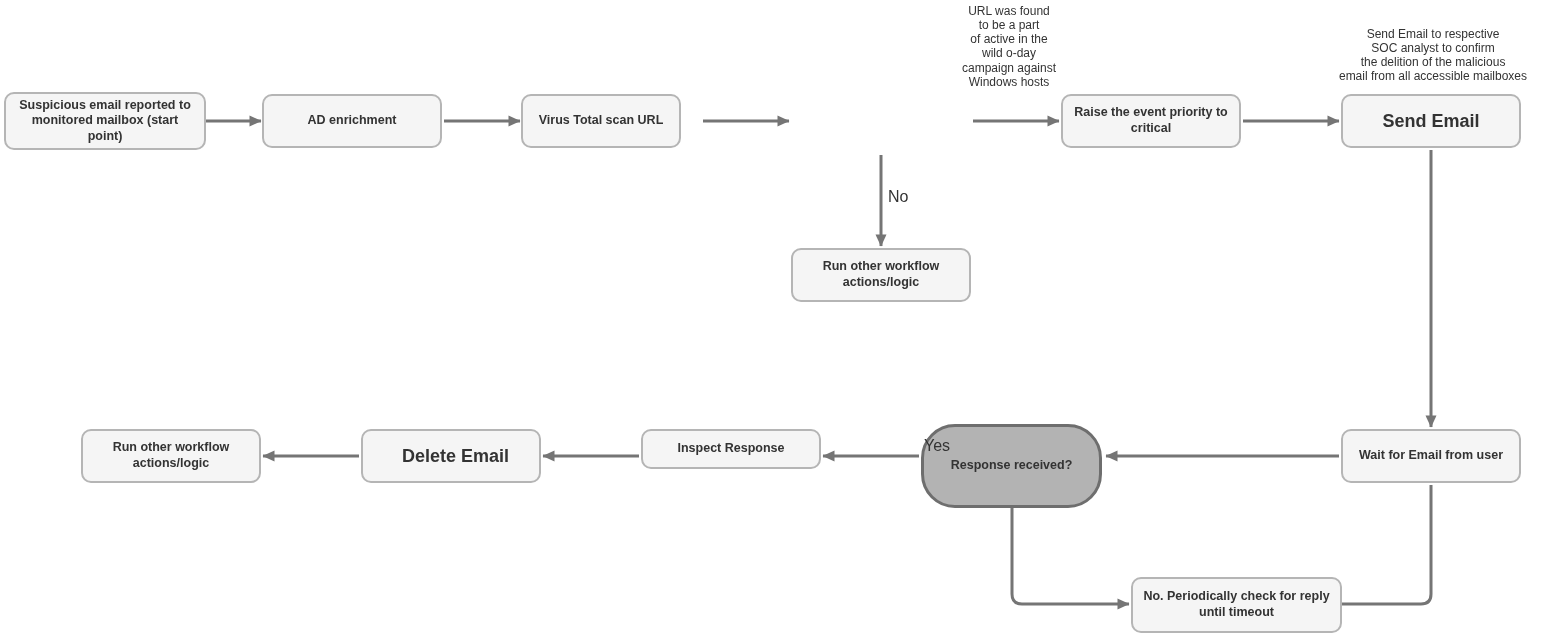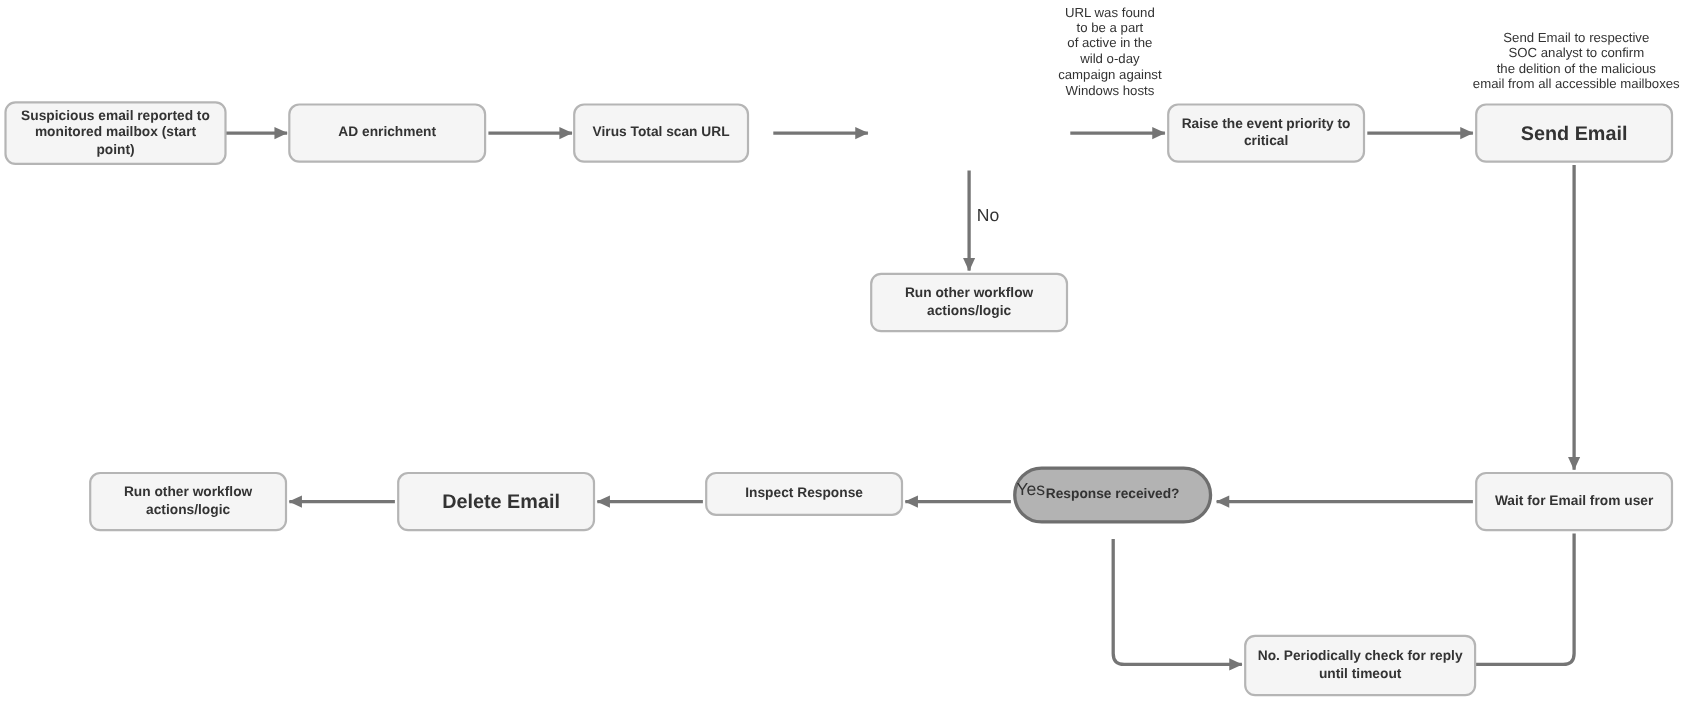--- a/index.html
+++ b/index.html
@@ -72,21 +72,21 @@
   #n-start        { left: 4px;    top: 92px;  width: 202px; height: 58px; }
   #n-ad           { left: 262px;  top: 94px;  width: 180px; height: 54px; }
   #n-vt           { left: 521px;  top: 94px;  width: 160px; height: 54px; text-align: right; }
   #n-decision1    { left: 791px;  top: 89px;  width: 180px; height: 64px; }
   #n-raise        { left: 1061px; top: 94px;  width: 180px; height: 54px; }
   #n-send         { left: 1341px; top: 94px;  width: 180px; height: 54px; }
   #n-runother-top { left: 791px;  top: 248px; width: 180px; height: 54px; }
   #n-runother-bot { left: 81px;   top: 429px; width: 180px; height: 54px; }
   #n-delete       { left: 361px;  top: 429px; width: 180px; height: 54px; padding-left: 17px; }
   #n-inspect      { left: 641px;  top: 429px; width: 180px; height: 40px; }
-  #n-decision2    { left: 921px;  top: 424px; width: 181px; height: 52px; }
+  #n-decision2    { left: 921px;  top: 424px; width: 181px; height: 84px; }
   #n-wait         { left: 1341px; top: 429px; width: 180px; height: 54px; }
   #n-periodic     { left: 1131px; top: 577px; width: 211px; height: 56px; }
   
   #ann-url     { left: 919px;  top: 4px;   width: 180px; }
   #ann-send    { left: 1303px; top: 27px;  width: 260px; }
   #ann-inspect { left: 607px;  top: 362px; width: 260px; }
   
   #lbl-no  { left: 888px; top: 188px; }
   #lbl-yes { left: 881px; top: 437px; margin-left: 43px; }
 </style>

